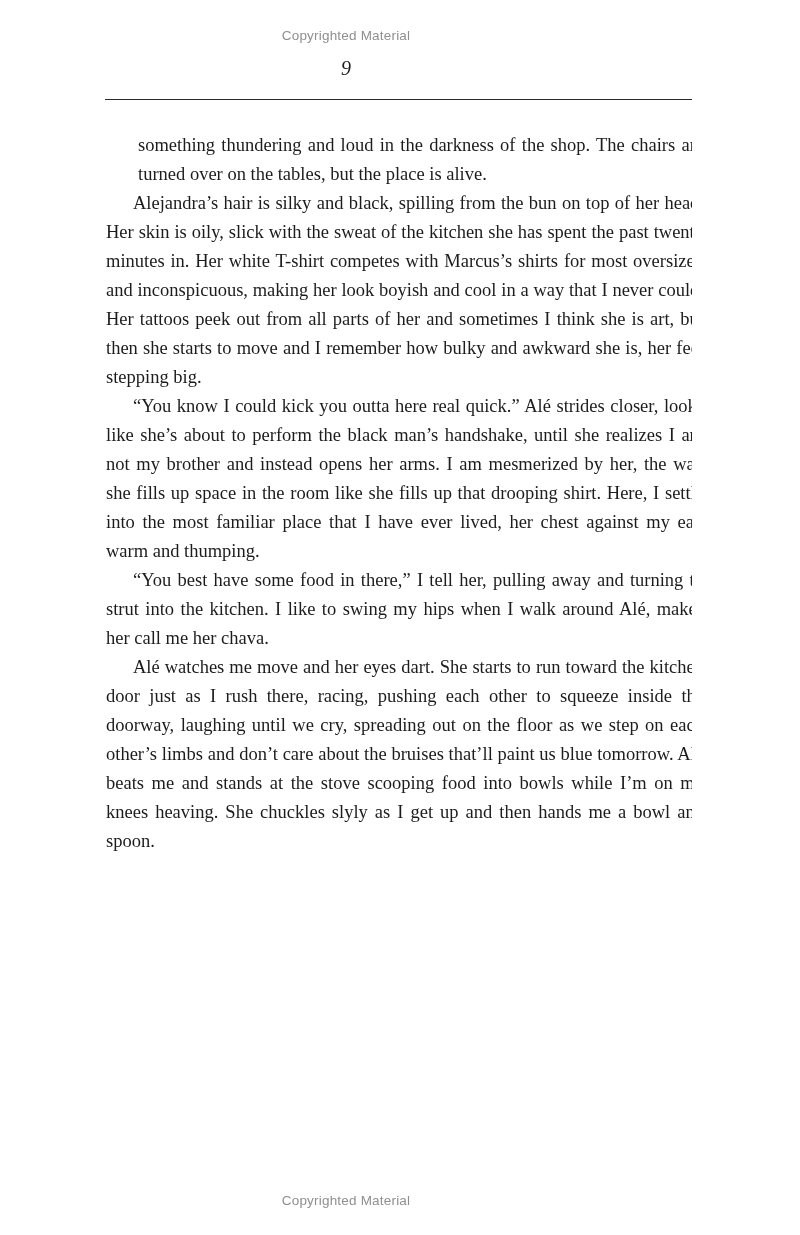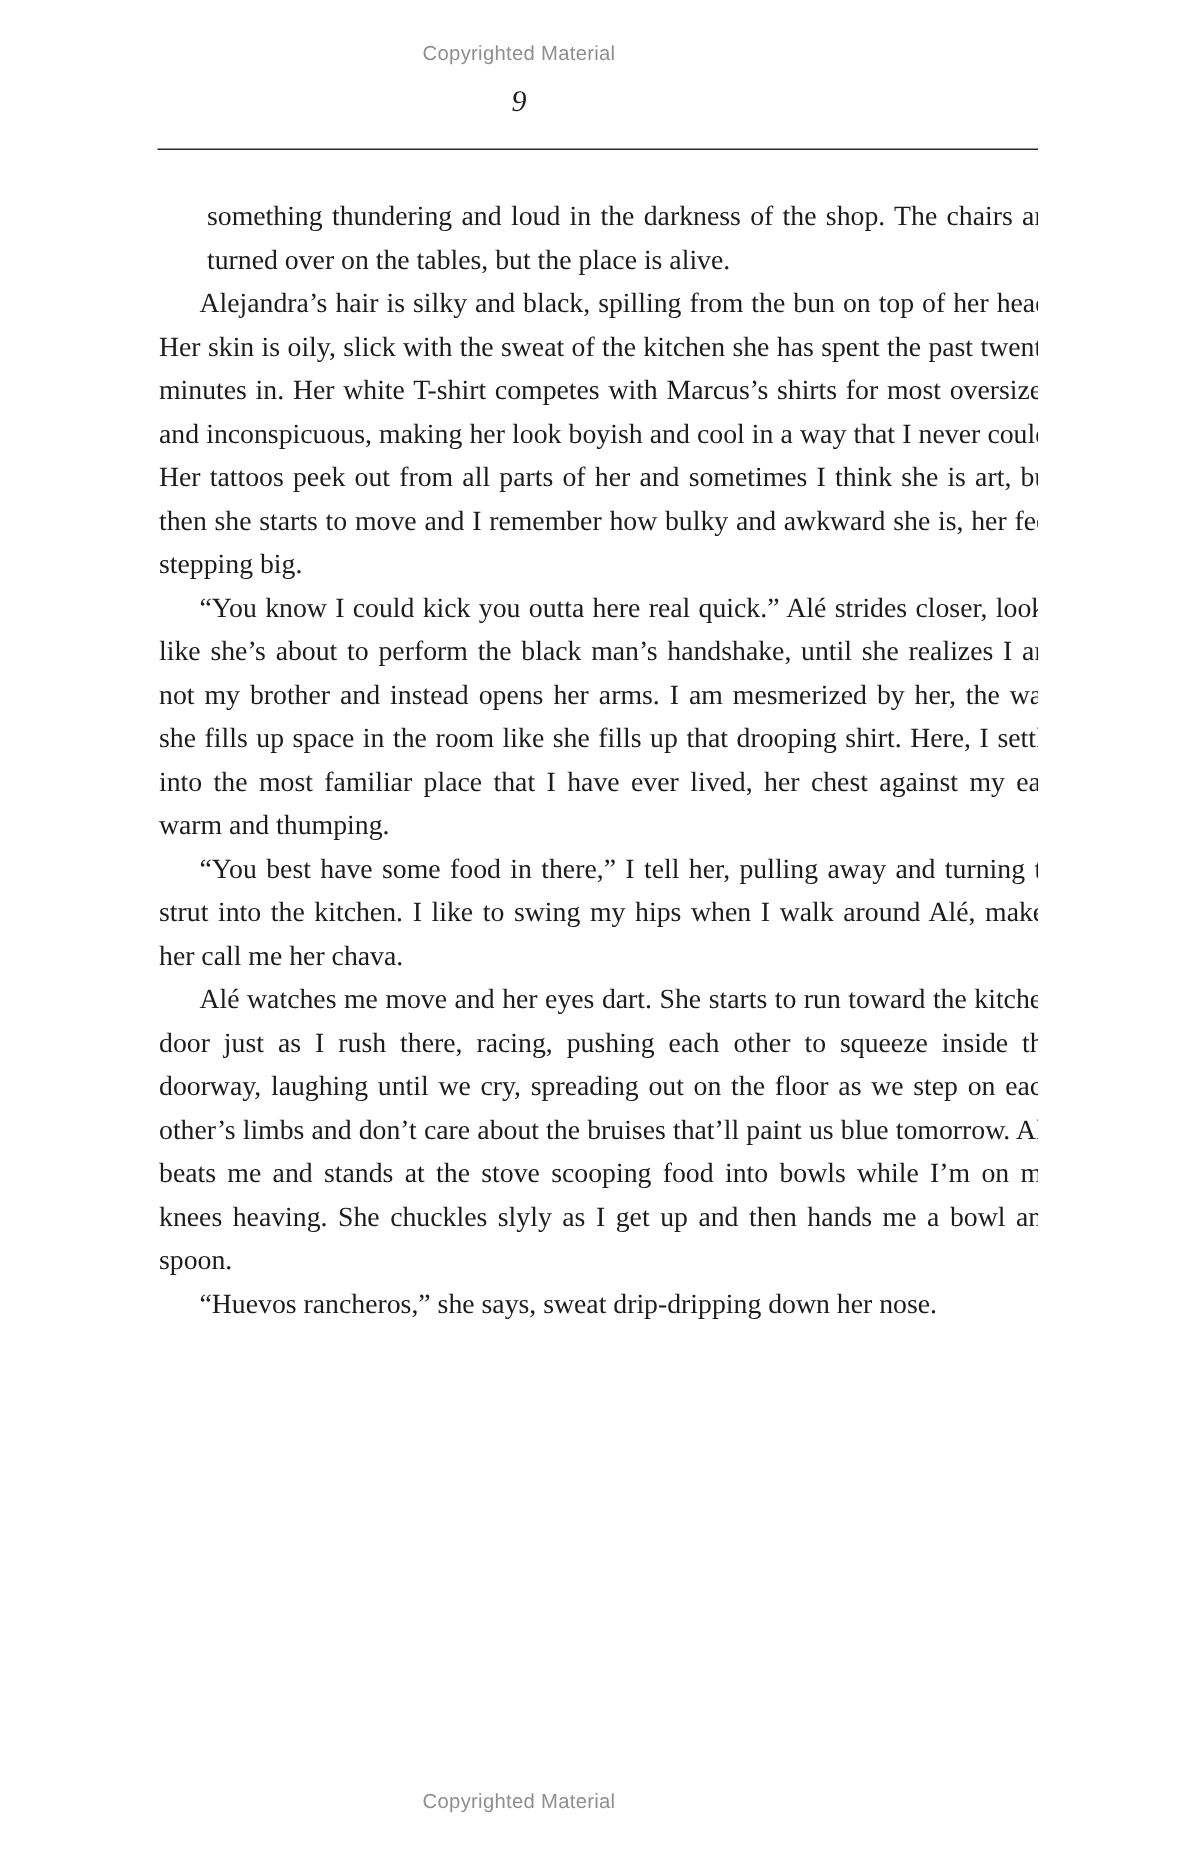--- a/index.html
+++ b/index.html
@@ -77,18 +77,17 @@
   <div class="page-number">9</div>
 
   <div class="rule"></div>
 
   <div class="body-text">
     <p class="no-indent">something thundering and loud in the darkness of the shop. The chairs are turned over on the tables, but the place is alive.</p>
     <p>Alejandra’s hair is silky and black, spilling from the bun on top of her head. Her skin is oily, slick with the sweat of the kitchen she has spent the past twenty minutes in. Her white T-shirt competes with Marcus’s shirts for most oversized and inconspicuous, making her look boyish and cool in a way that I never could. Her tattoos peek out from all parts of her and sometimes I think she is art, but then she starts to move and I remember how bulky and awkward she is, her feet stepping big.</p>
     <p>“You know I could kick you outta here real quick.” Alé strides closer, looks like she’s about to perform the black man’s handshake, until she realizes I am not my brother and instead opens her arms. I am mesmerized by her, the way she fills up space in the room like she fills up that drooping shirt. Here, I settle into the most familiar place that I have ever lived, her chest against my ear, warm and thumping.</p>
     <p>“You best have some food in there,” I tell her, pulling away and turning to strut into the kitchen. I like to swing my hips when I walk around Alé, makes her call me her chava.</p>
     <p>Alé watches me move and her eyes dart. She starts to run toward the kitchen door just as I rush there, racing, pushing each other to squeeze inside the doorway, laughing until we cry, spreading out on the floor as we step on each other’s limbs and don’t care about the bruises that’ll paint us blue tomorrow. Alé beats me and stands at the stove scooping food into bowls while I’m on my knees heaving. She chuckles slyly as I get up and then hands me a bowl and spoon.</p>
-    <p>“Huevos rancheros,” she says, sweat drip-dripping down her nose.</p>
   </div>
 
   <div class="bottom-notice">Copyrighted Material</div>
 
 </div>
 
 </body></html>

